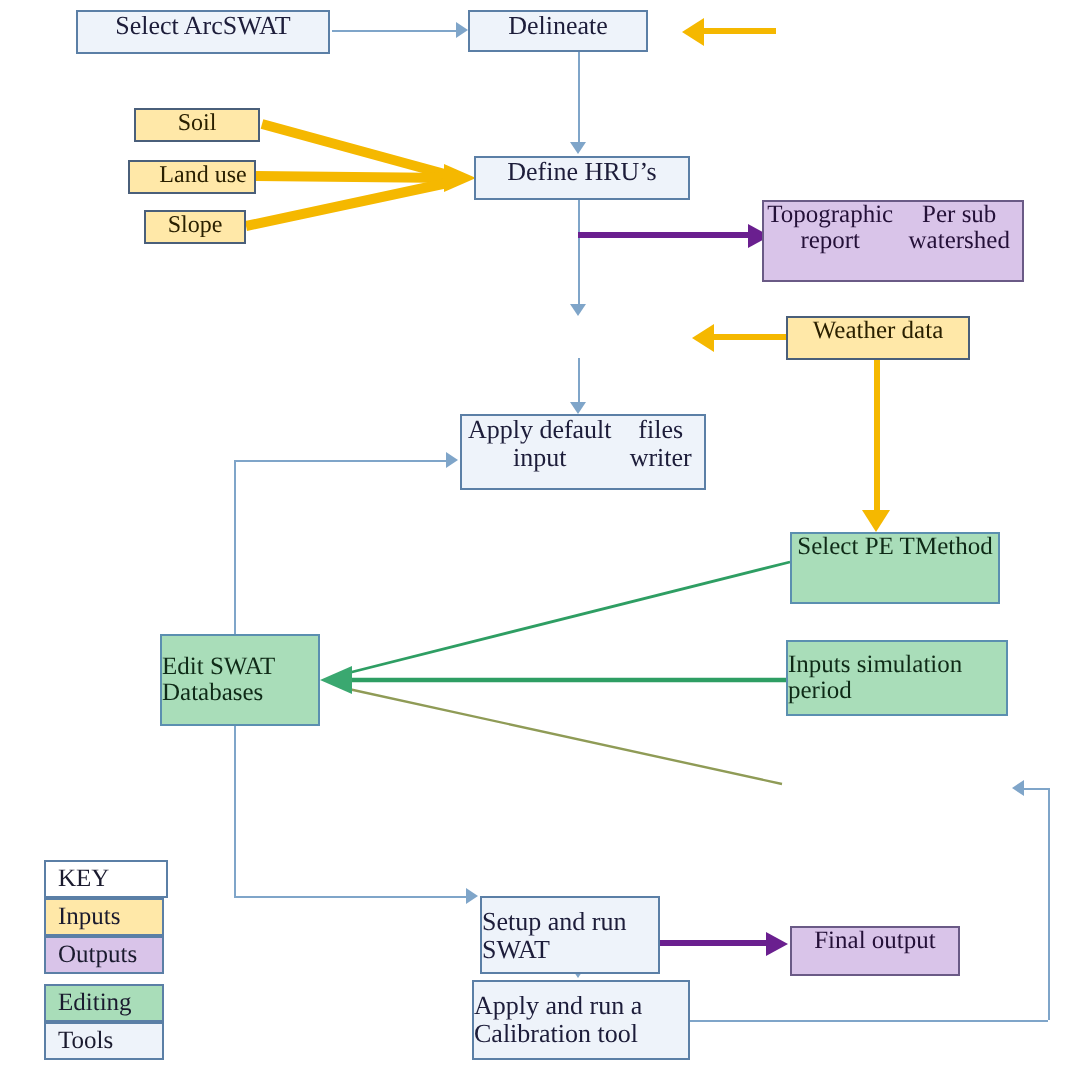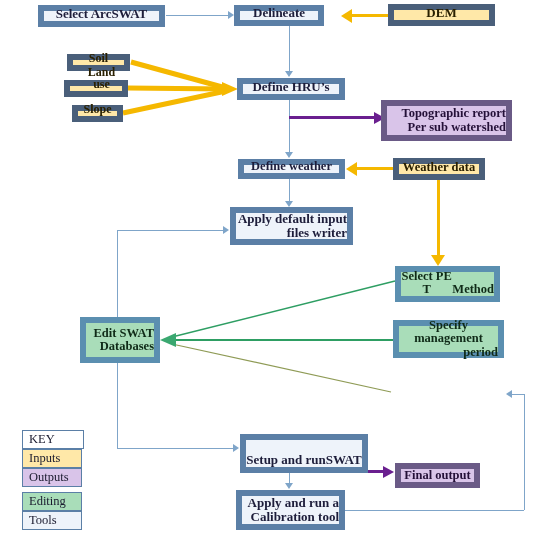--- a/index.html
+++ b/index.html
@@ -1,23 +1,23 @@
 <!DOCTYPE html>
 <html><head>
 <meta charset="utf-8">
 <style>
   html,body{margin:0;padding:0;background:#ffffff;}
   #canvas{
     position:relative;width:536px;height:542px;background:#ffffff;overflow:hidden;
     font-family:"Liberation Serif", serif;
   }
   .node{
-    position:absolute;box-sizing:border-box;border:6px solid #7f1d1d;
-    display:flex;align-items:flex-end;justify-content:center;text-align:center;
-    font-weight:bold;color:#1a1a2e;line-height:1.05;
+    position:absolute;box-sizing:border-box;border:1px solid #7f1d1d;
+    display:flex;align-items:flex-start;justify-content:center;text-align:center;
+    font-weight:normal;color:#1a1a2e;line-height:1.05;
   }
   .tool   {background:#eef3fa;border-color:#5b7fa6;color:#1d1d3a;}
   .input  {background:#ffe8a8;border-color:#4a5f7a;color:#2a2000;}
   .output {background:#d9c4e9;border-color:#6a5a86;color:#241038;}
   .editing{background:#a9ddb9;border-color:#5b8fb0;color:#0f2a17;}
 
   .ln{position:absolute;}
   .h-blue{background:#7fa5c9;height:1px;}
   .v-blue{background:#7fa5c9;width:1px;}
   .h-gold{background:#f5b800;height:3px;}
@@ -108,75 +108,69 @@
   </svg>
 
   <div class="node tool" style="left:38px;top:5px;width:127px;height:22px;font-size:13px;">
     <span>Select ArcSWAT</span>
   </div>
 
   <div class="node tool" style="left:234px;top:5px;width:90px;height:21px;font-size:13px;">
     <span>Delineate</span>
   </div>
 
-  <div class="node input" style="left:388px;top:4px;width:107px;height:22px;font-size:13px;">
-    <span>DEM</span>
-  </div>
 
   <div class="node input" style="left:67px;top:54px;width:63px;height:17px;font-size:12px;">
     <span>Soil</span>
   </div>
 
   <div class="node input" style="left:64px;top:80px;width:64px;height:17px;font-size:12px;padding-left:11px;">
     <span>Land use</span>
   </div>
 
   <div class="node input" style="left:72px;top:105px;width:51px;height:17px;font-size:12px;">
     <span>Slope</span>
   </div>
 
   <div class="node tool" style="left:237px;top:78px;width:108px;height:22px;font-size:13px;">
     <span>Define HRU’s</span>
   </div>
 
-  <div class="node output" style="left:381px;top:100px;width:131px;height:41px;font-size:12.5px;flex-direction:column;">
+  <div class="node output" style="left:381px;top:100px;width:131px;height:41px;font-size:12.5px;flex-direction:row;">
     <span>Topographic report</span>
     <span>Per sub watershed</span>
   </div>
 
-  <div class="node tool" style="left:238px;top:159px;width:107px;height:20px;font-size:12.5px;">
-    <span>Define weather</span>
-  </div>
 
   <div class="node input" style="left:393px;top:158px;width:92px;height:22px;font-size:12.5px;">
     <span>Weather data</span>
   </div>
 
-  <div class="node tool" style="left:230px;top:207px;width:123px;height:38px;font-size:13px;flex-direction:column;">
+  <div class="node tool" style="left:230px;top:207px;width:123px;height:38px;font-size:13px;flex-direction:row;">
     <span>Apply default input</span>
     <span>files writer</span>
   </div>
 
   <div class="node editing" style="left:395px;top:266px;width:105px;height:36px;font-size:12.5px;flex-direction:row;">
     <span>Select PE T</span>
     <span>Method</span>
   </div>
 
   <div class="node editing" style="left:393px;top:320px;width:111px;height:38px;font-size:12.5px;flex-direction:column;">
-    <span>Specify management</span>
+    <span>Inputs simulation</span>
     <span>period</span>
   </div>
 
 
   <div class="node editing" style="left:80px;top:317px;width:80px;height:46px;font-size:12.5px;flex-direction:column;">
     <span>Edit SWAT</span>
     <span>Databases</span>
   </div>
 
-  <div class="node tool" style="left:240px;top:434px;width:128px;height:39px;font-size:13px;flex-direction:row;">
+  <div class="node tool" style="left:240px;top:448px;width:90px;height:39px;font-size:13px;flex-direction:column;">
     <span>Setup and run</span>
     <span>SWAT</span>
   </div>
 
   <div class="node output" style="left:395px;top:463px;width:85px;height:25px;font-size:12.5px;">
     <span>Final output</span>
   </div>
 
   <div class="node tool" style="left:236px;top:490px;width:109px;height:40px;font-size:13px;flex-direction:column;">
     <span>Apply and run a</span>

